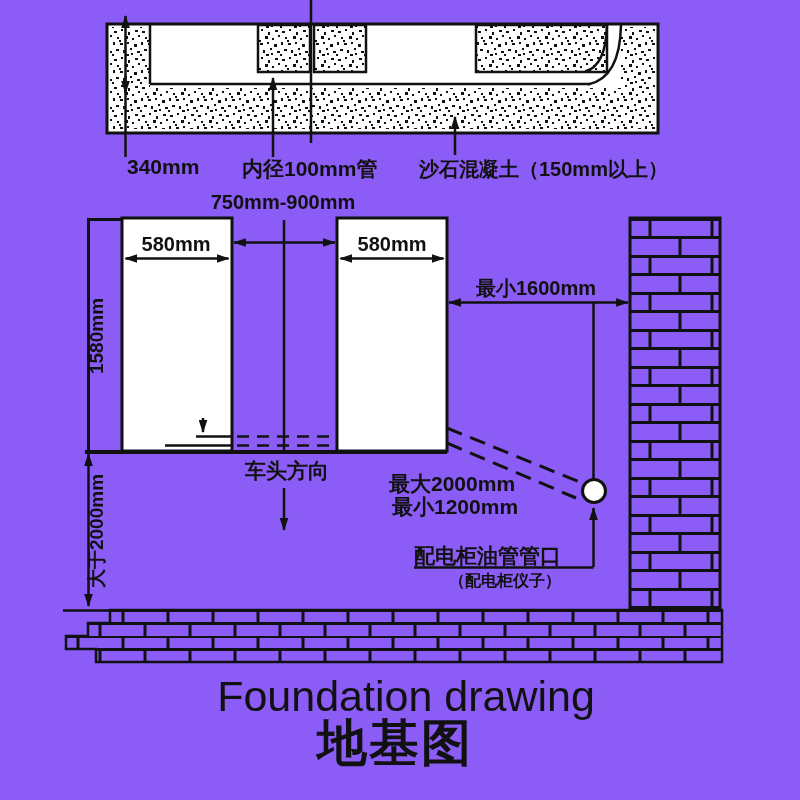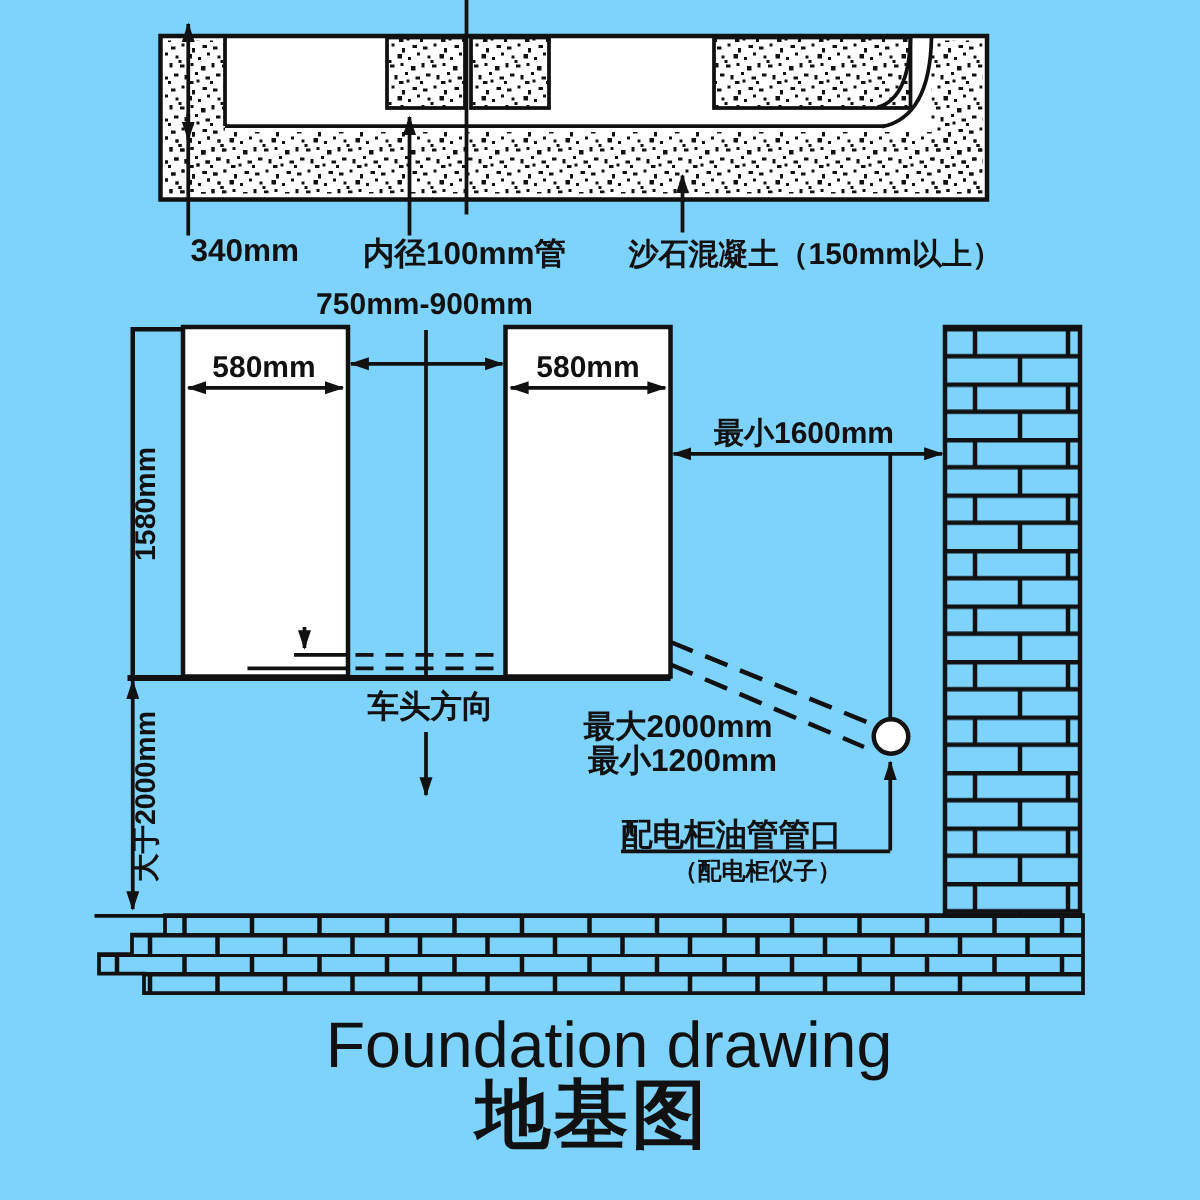--- a/index.html
+++ b/index.html
@@ -1,16 +1,16 @@
 <!DOCTYPE html>
 <html><head>
 <meta charset="utf-8">
 <style>
   html,body{margin:0;padding:0;background:#ffffff;}
-  .page{width:800px;height:800px;background:#7dd3fc;position:relative;overflow:hidden;}
+  .page{width:800px;height:800px;background:#8b5cf6;position:relative;overflow:hidden;}
   svg{display:block;}
   text{fill:#111;font-family:"Liberation Sans",sans-serif;}
   .lbl{font-weight:700;}
   .ttl-en{font-weight:400;}
   .ttl-zh{font-weight:700;}
   .ink{stroke:#111;fill:none;}
   .thick{stroke-width:3;}
   .mid{stroke-width:2.5;}
   .dimline{stroke-width:2.5;}
 </style>

